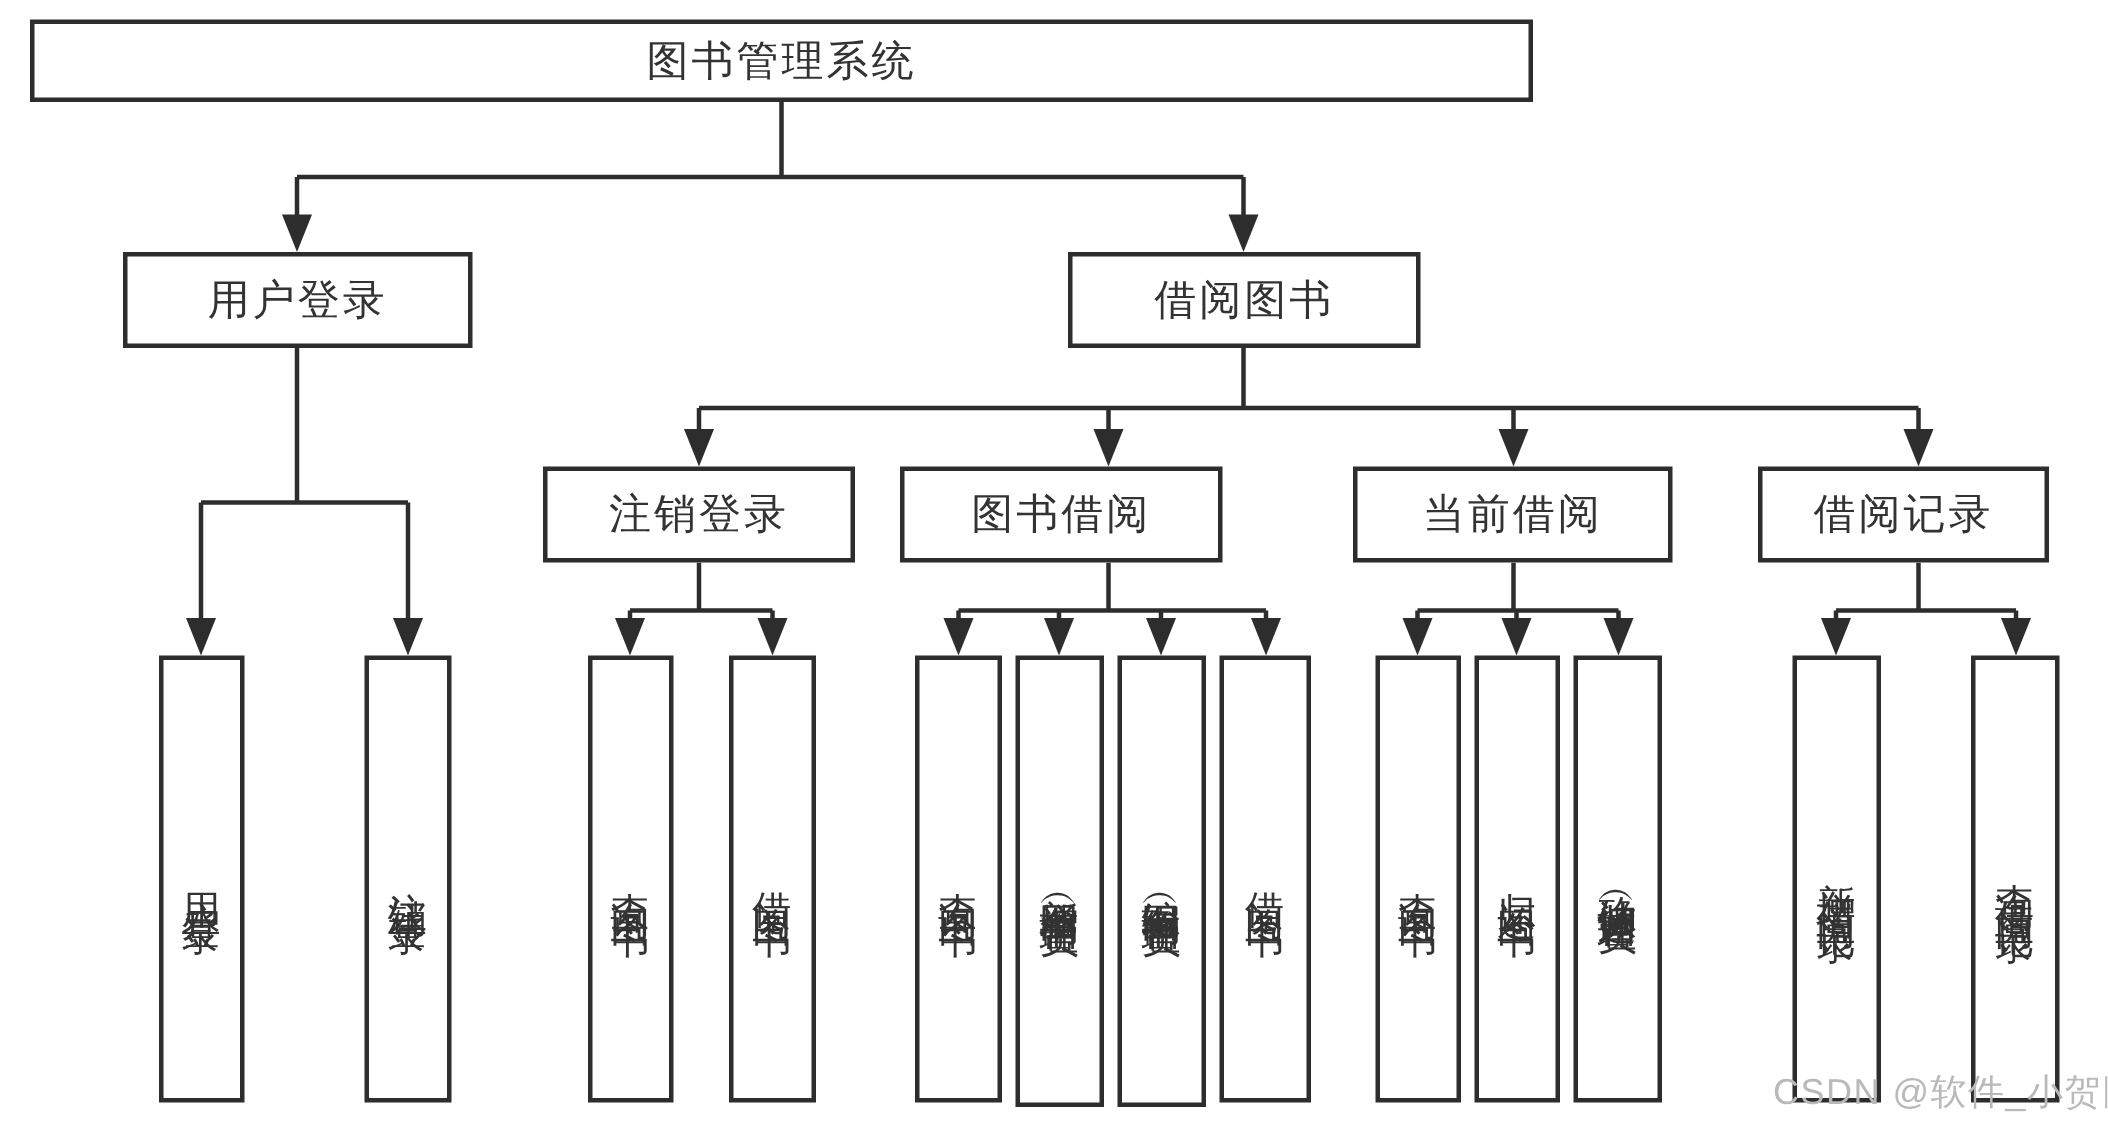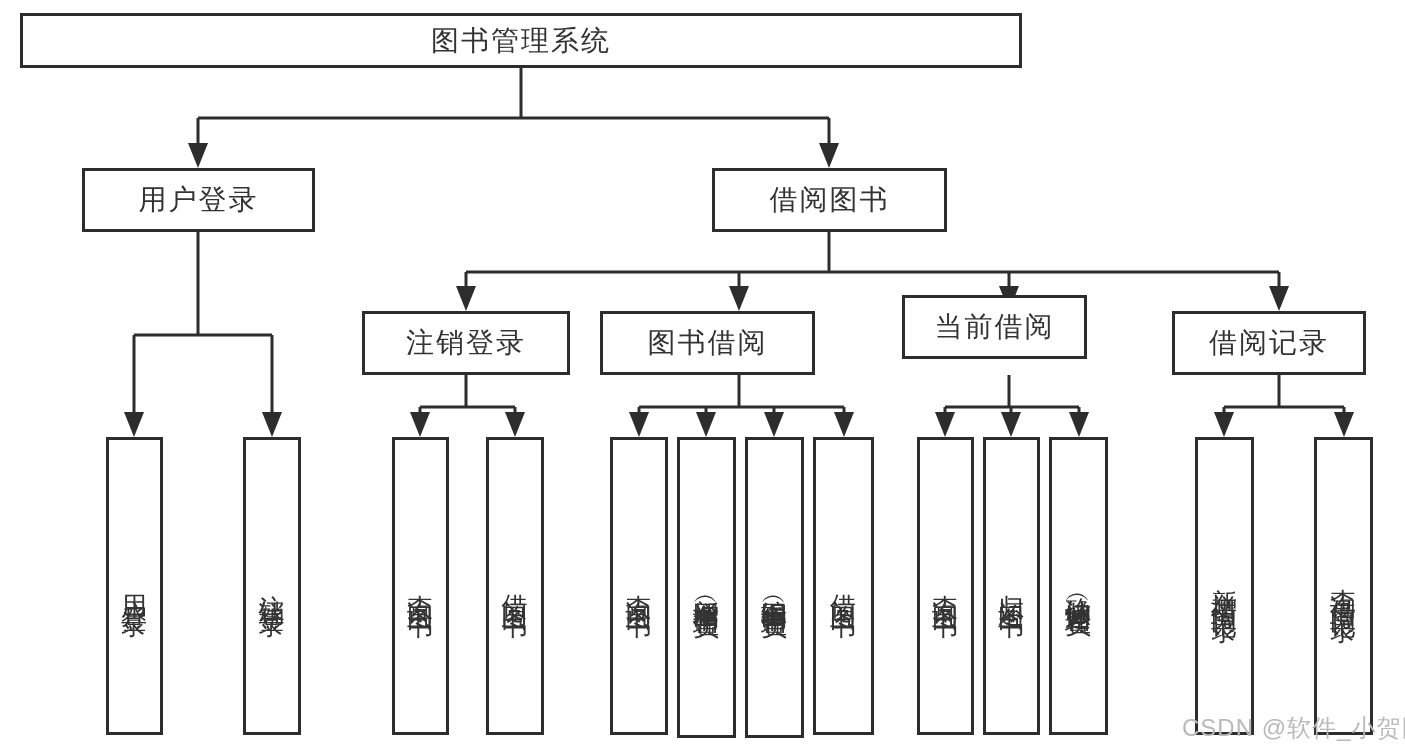--- a/index.html
+++ b/index.html
@@ -94,21 +94,21 @@
   <div class="node h" style="left:712px;top:168px;width:235px;height:64px">
     <span class="lbl">借阅图书</span>
   </div>
 
   <div class="node h" style="left:362px;top:311px;width:208px;height:64px">
     <span class="lbl">注销登录</span>
   </div>
   <div class="node h" style="left:600px;top:311px;width:215px;height:64px">
     <span class="lbl">图书借阅</span>
   </div>
-  <div class="node h" style="left:902px;top:295px;width:185px;height:64px">
+  <div class="node h" style="left:902px;top:311px;width:213px;height:64px">
     <span class="lbl">当前借阅</span>
   </div>
   <div class="node h" style="left:1172px;top:311px;width:194px;height:64px">
     <span class="lbl">借阅记录</span>
   </div>
 
   <div class="node v" style="left:106px;top:437px;width:57px;height:298px">
     <span class="lbl">用户登录</span>
   </div>
   <div class="node v" style="left:243px;top:437px;width:58px;height:298px">

